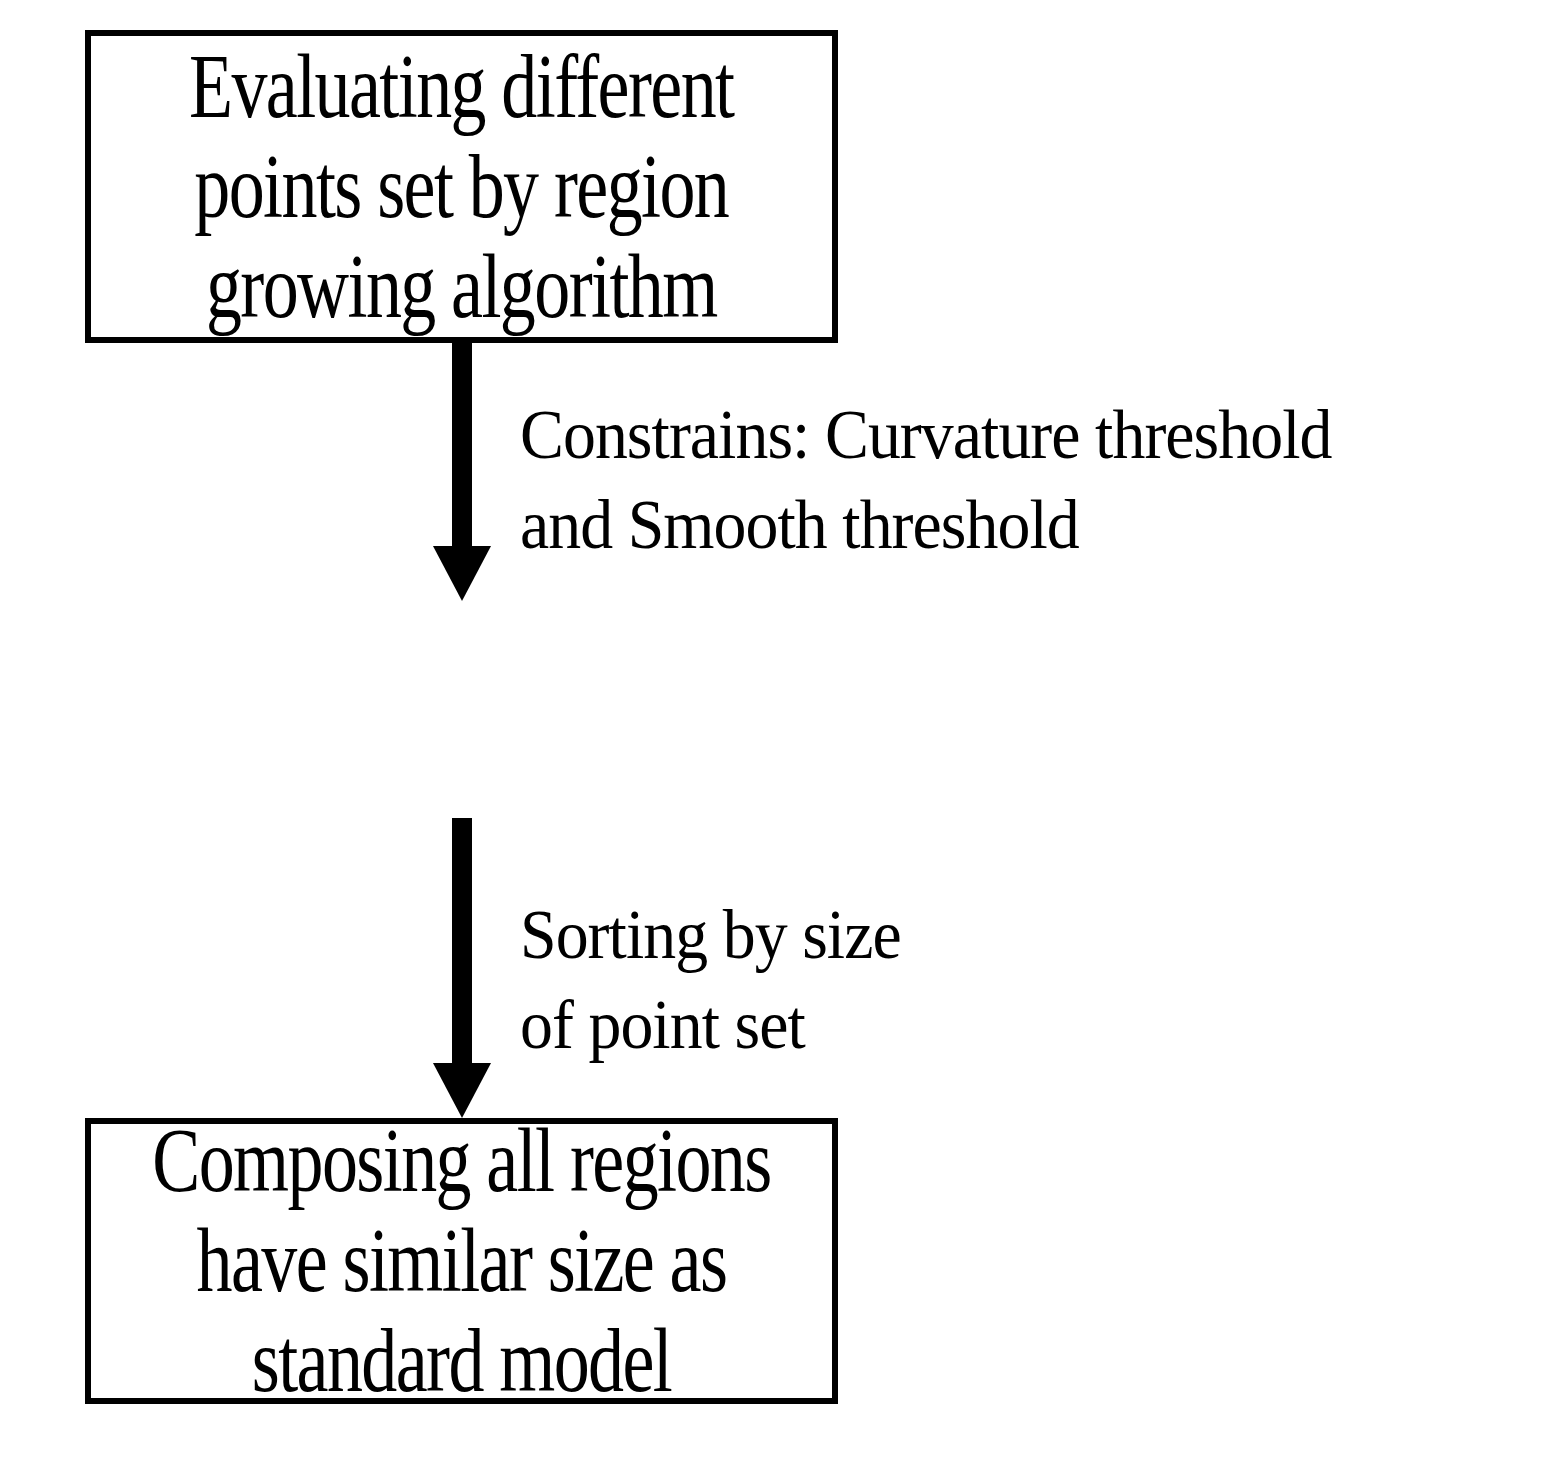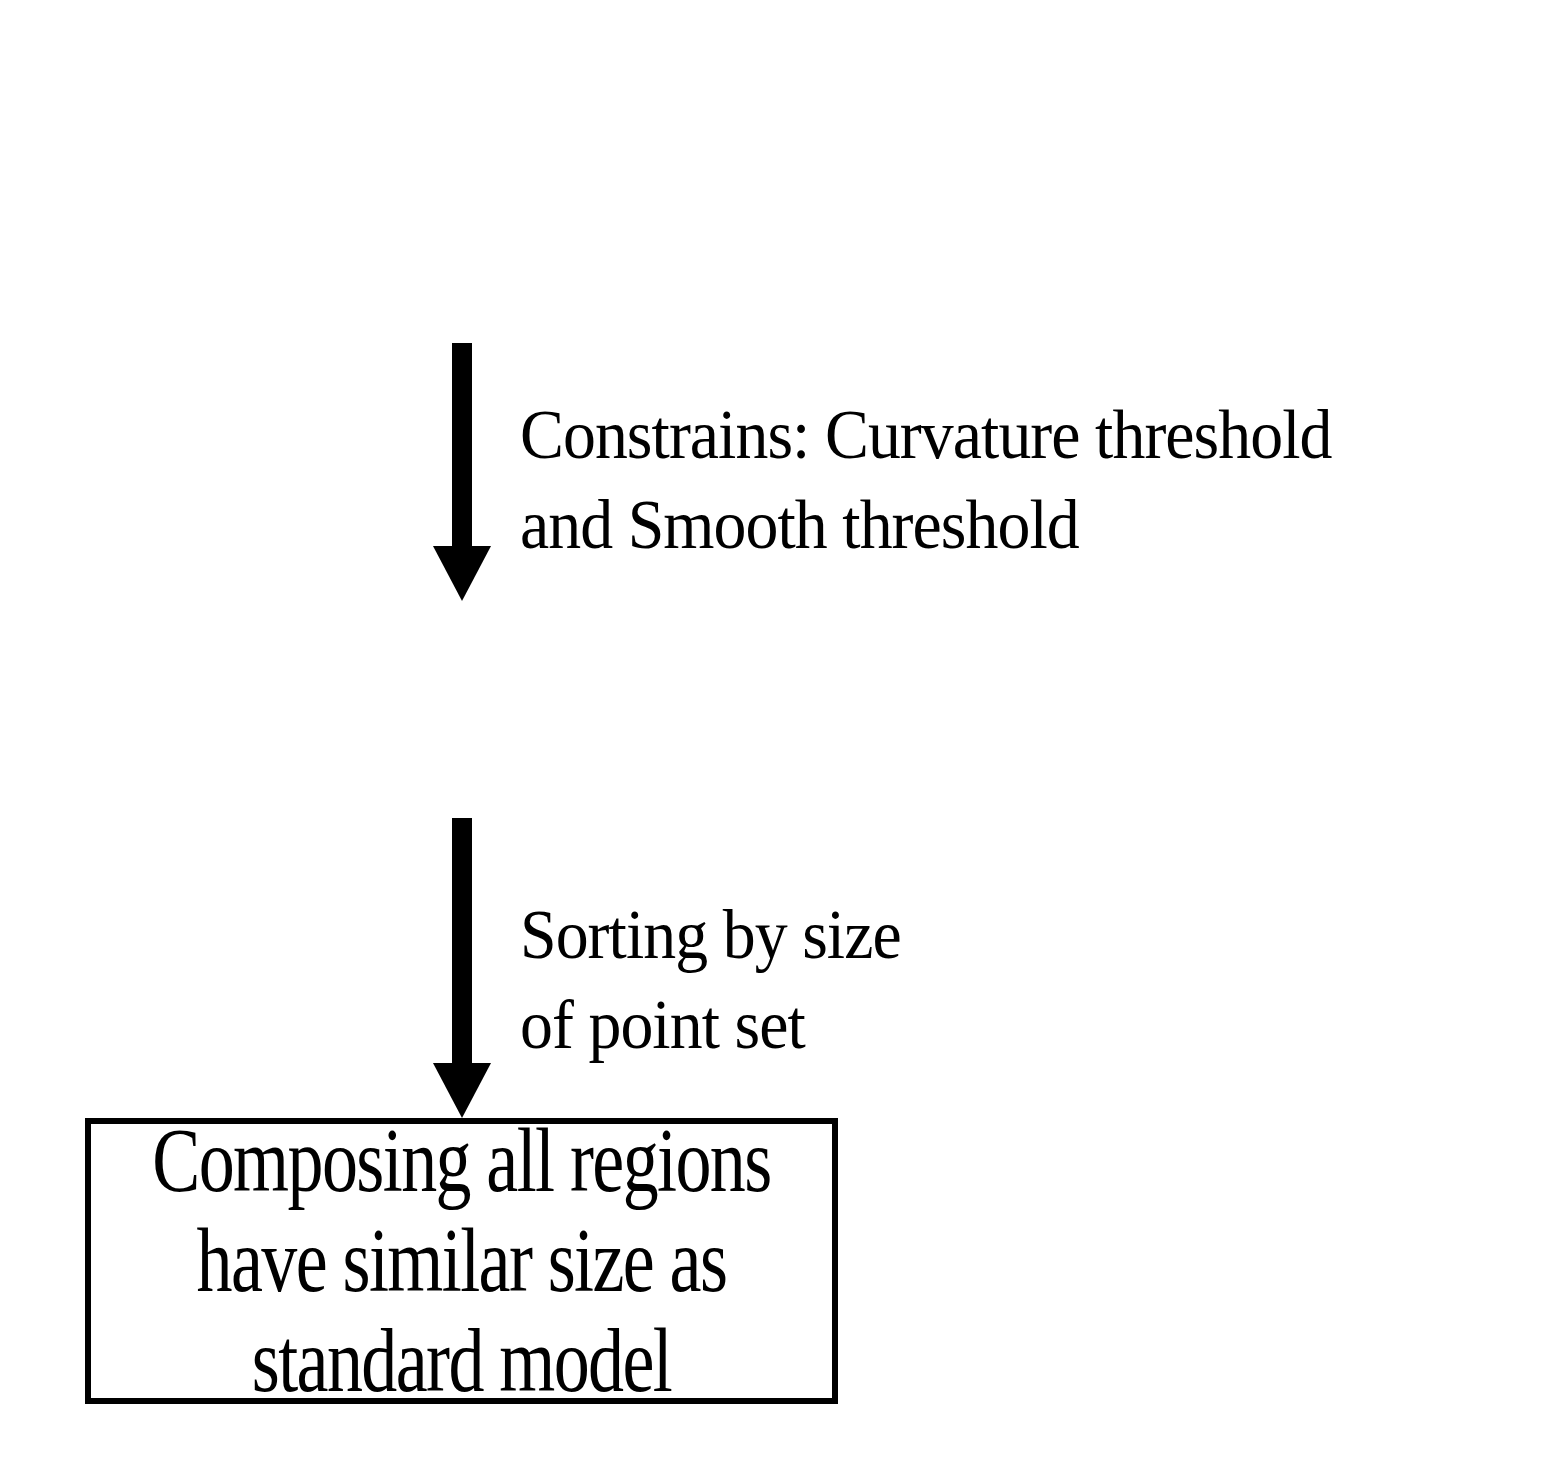--- a/index.html
+++ b/index.html
@@ -79,20 +79,27 @@
     white-space: nowrap;
   }
   #edge-label-1 { top: 390px; }
   #edge-label-2 { top: 890px; }
 </style>
 </head>
 <body>
 
 <div class="canvas">
 
+  <div class="node" id="node-1">
+    <div class="node-text">
+      <div>Evaluating different</div>
+      <div>points set by region</div>
+      <div>growing algorithm</div>
+    </div>
+  </div>
 
   <div class="arrow" id="arrow-1">
     <div class="arrow-shaft"></div>
     <div class="arrow-head"></div>
   </div>
 
   <div class="edge-label" id="edge-label-1">
     <div>Constrains: Curvature threshold</div>
     <div>and Smooth threshold</div>
   </div>

